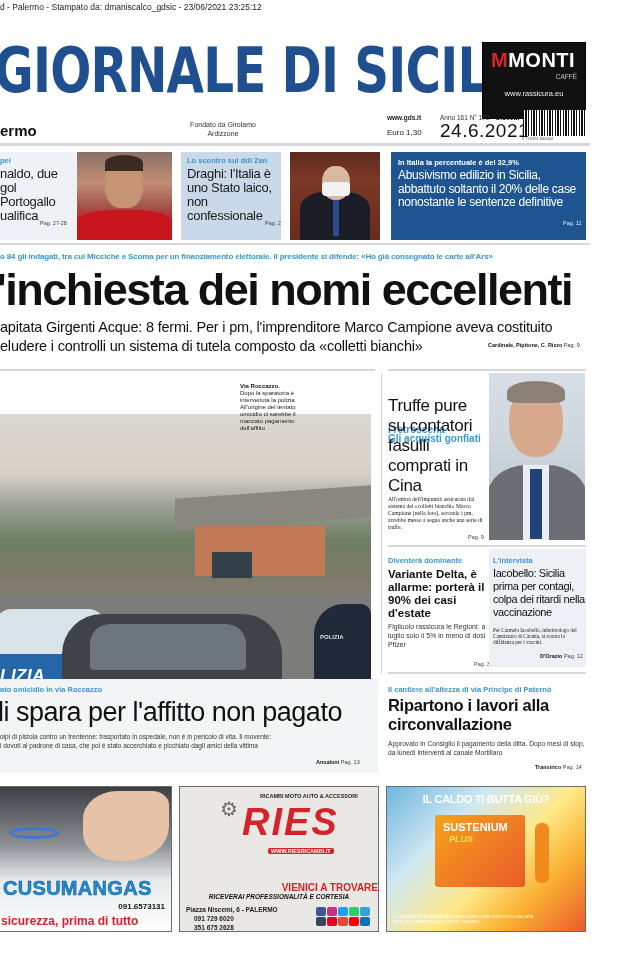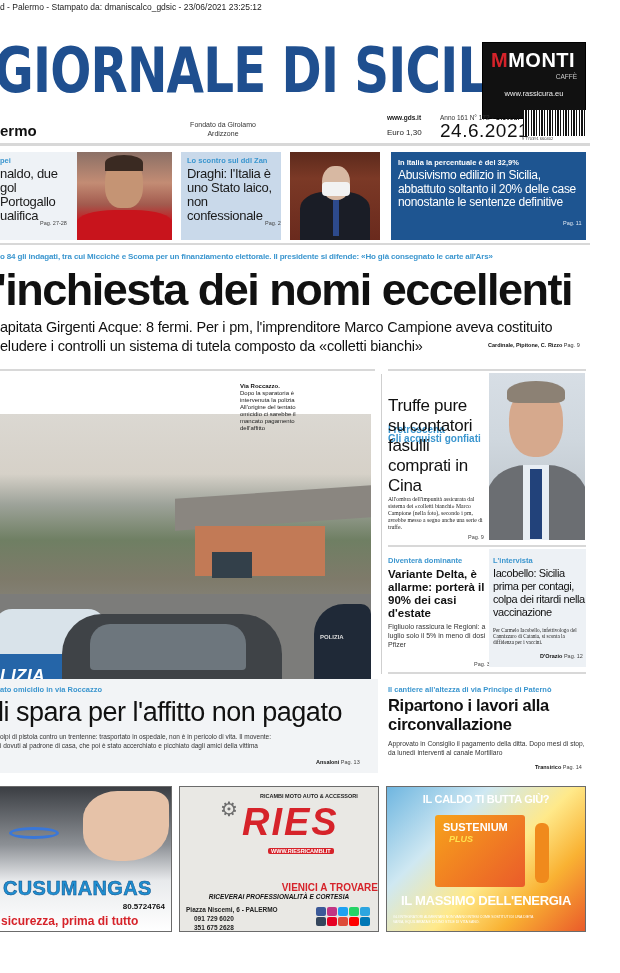--- a/index.html
+++ b/index.html
@@ -277,21 +277,21 @@
 
 <div class="abs circ-kick">Il cantiere all'altezza di via Principe di Paternò</div>
 <div class="abs circ-head">Ripartono i lavori alla circonvallazione</div>
 <div class="abs circ-body">Approvato in Consiglio il pagamento della ditta. Dopo mesi di stop, da lunedì interventi al canale Mortillaro</div>
 <div class="abs circ-by"><b>Transirico</b> <span>Pag. 14</span></div>
 
 <div class="abs ad ad1">
   <div class="ad1-flame"></div>
   <div class="ad1-hand"></div>
   <div class="ad1-brand">CUSUMANGAS</div>
-  <div class="ad1-phone">80.5724764</div>
+  <div class="ad1-phone">091.6573131</div>
   <div class="ad1-tag">sicurezza, prima di tutto</div>
 </div>
 
 <div class="abs ad ad2">
   <div class="ad2-gears">⚙</div>
   <div class="ad2-top">RICAMBI MOTO AUTO &amp; ACCESSORI</div>
   <div class="ad2-logo">RIES</div>
   <div class="ad2-url">WWW.RIESRICAMBI.IT</div>
   <div class="ad2-visit">VIENICI A TROVARE</div>
   <div class="ad2-prof">RICEVERAI PROFESSIONALITÀ E CORTESIA</div>
@@ -311,15 +311,14 @@
     <span style="background:#0077b5;"></span>
   </div>
 </div>
 
 <div class="abs ad ad3">
   <div class="ad3-top">IL CALDO TI BUTTA GIÙ?</div>
   <div class="ad3-box"></div>
   <div class="ad3-brand">SUSTENIUM</div>
   <div class="ad3-plus">PLUS</div>
   <div class="ad3-arrow"></div>
-  <div class="ad3-slogan">IL MASSIMO DELL'ENERGIA</div>
   <div class="ad3-fine">GLI INTEGRATORI ALIMENTARI NON VANNO INTESI COME SOSTITUTI DI UNA DIETA VARIA, EQUILIBRATA E DI UNO STILE DI VITA SANO.</div>
 </div>
 
 </body></html>

